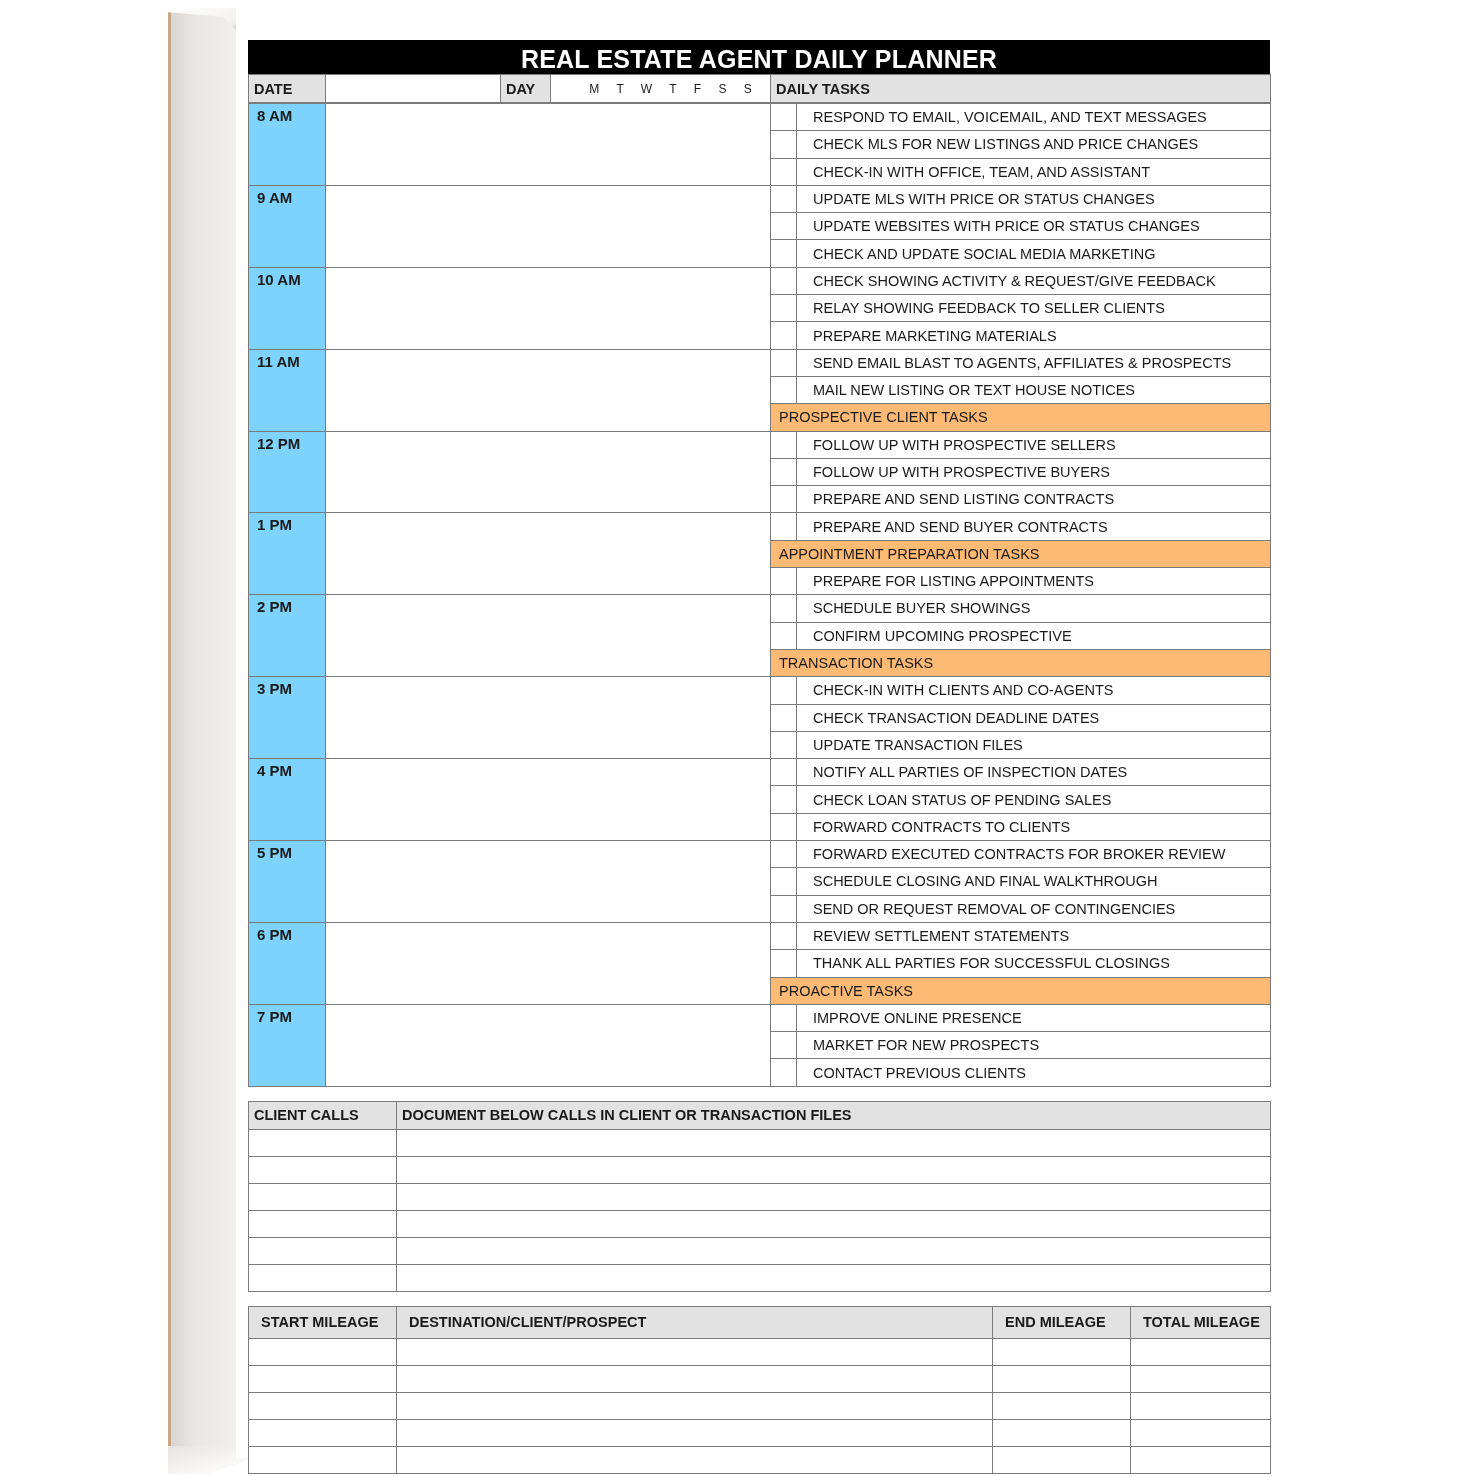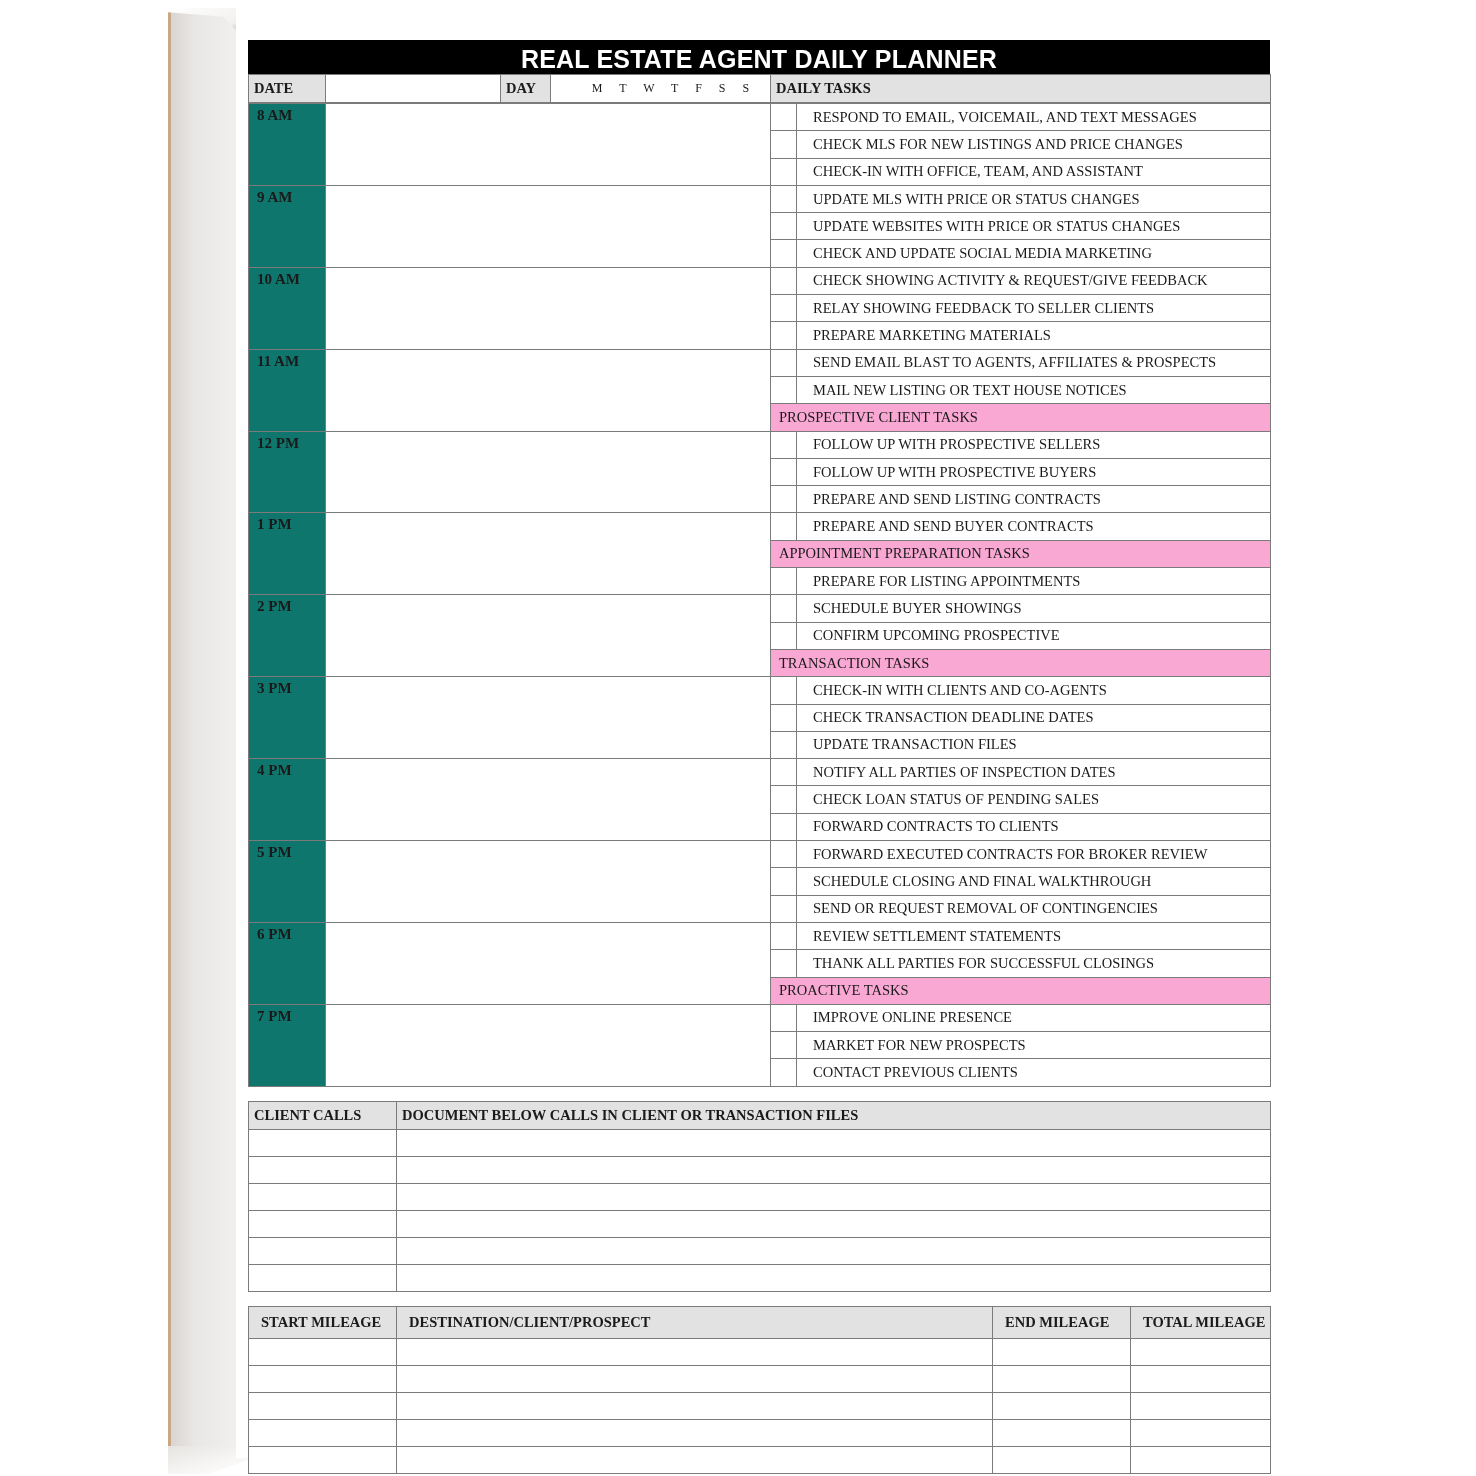--- a/index.html
+++ b/index.html
@@ -37,36 +37,36 @@
 
   
   #sheet { position: absolute; left: 248px; top: 40px; width: 1022px; }
 
   .title-bar {
     background: #000; color: #fff;
     height: 34px; line-height: 38px; text-align: center;
     font-size: 25px; font-weight: bold; letter-spacing: .2px;
   }
 
-  table { border-collapse: collapse; width: 100%; table-layout: fixed; font-family: Liberation Serif, serif; }
+  table { border-collapse: collapse; width: 100%; table-layout: fixed; }
   td, th {
     border: 1px solid #7b7b7b;
     font-size: 14.5px; font-weight: normal; color: #1a1a1a;
     text-align: left; vertical-align: middle; padding: 0 5px;
     background: #fff; white-space: nowrap; overflow: hidden;
   }
   .hdr { background: #e2e2e2; font-weight: bold; font-size: 14.5px; }
   .slot {
-    background: #0f766e; font-weight: bold; font-size: 15px;
+    background: #7dd3fc; font-weight: bold; font-size: 15px;
     text-align: left; vertical-align: top; padding-top: 3px; padding-left: 8px;
   }
   .dow { text-align: center; letter-spacing: 7px; padding-left: 32px; font-size: 12px; margin-top: 16px; }
   .task { padding-left: 16px; font-size: 14.5px; }
   .check { width: 26px; }
-  .section-row td { background: #f9a8d4; padding-left: 8px; font-size: 14.5px; }
+  .section-row td { background: #fdba74; padding-left: 8px; font-size: 14.5px; }
 
   
   #top-head td { height: 28px; }
 
   
   #grid td { height: 27.3px; }
 
   .spacer { height: 14px; }
 
   #calls td { height: 27px; }

